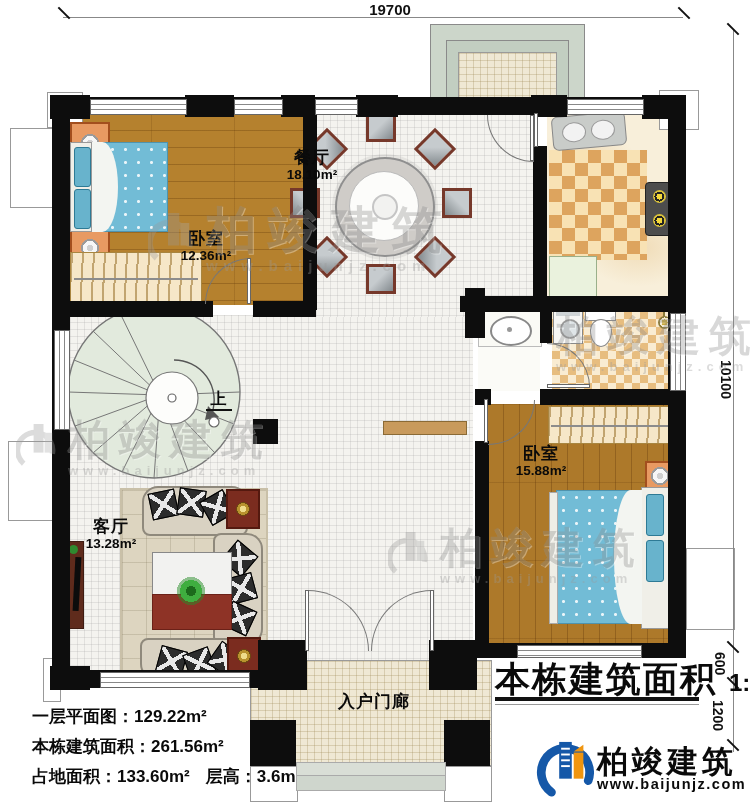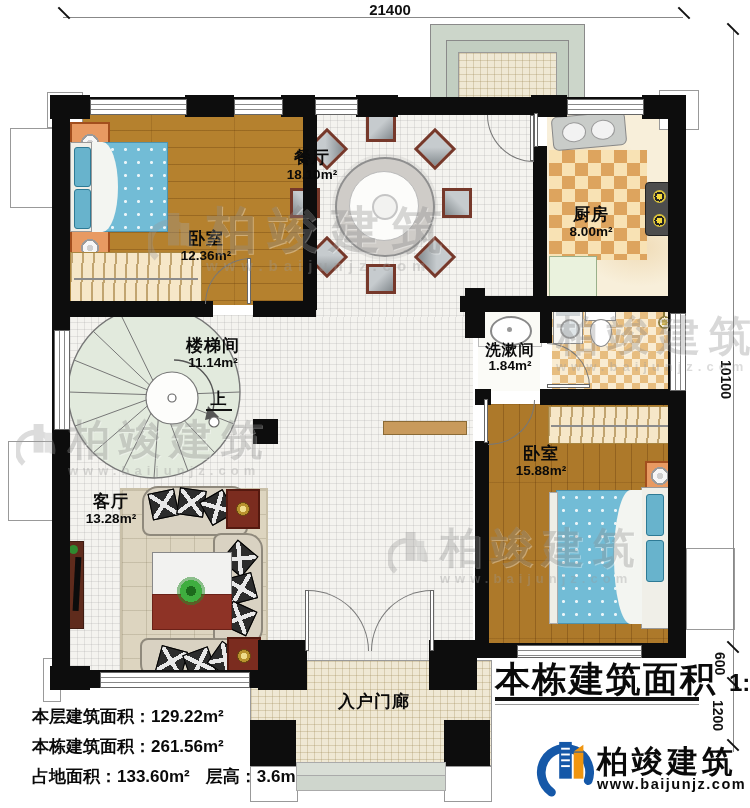--- a/index.html
+++ b/index.html
@@ -277,63 +277,50 @@
   <div class="leaf" style="left:430px;top:590px;width:4px;height:61px;"></div>
 
   <div class="label" style="left:156px;top:229px;width:100px;">
     <div class="nm">卧室</div>
     <div class="ar">12.36m²</div>
   </div>
   <div class="label" style="left:268px;top:148px;width:88px;">
     <div class="nm">餐厅</div>
     <div class="ar">18.10m²</div>
   </div>
-  <div class="label" style="left:548px;top:205px;width:86px;">
-    <div class="nm">厨房</div>
-    <div class="ar">8.00m²</div>
-  </div>
-  <div class="label" style="left:166px;top:336px;width:94px;">
-    <div class="nm"></div>
-    <div class="nm">楼梯间</div>
-    <div class="ar">11.14m²</div>
-  </div>
   <div class="label" style="left:206px;top:390px;width:26px;">
     <div class="nm" style="font-size:16px;border-bottom:2px solid #111;padding-bottom:1px;">上</div>
-  </div>
-  <div class="label sm" style="left:466px;top:341px;width:88px;">
-    <div class="nm">洗漱间</div>
-    <div class="ar">1.84m²</div>
   </div>
   <div class="label" style="left:494px;top:444px;width:94px;">
     <div class="nm">卧室</div>
     <div class="ar">15.88m²</div>
   </div>
-  <div class="label" style="left:66px;top:492px;width:90px;">
+  <div class="label" style="left:66px;top:517px;width:90px;">
     <div class="nm">客厅</div>
     <div class="ar">13.28m²</div>
   </div>
   <div class="label" style="left:308px;top:692px;width:132px;">
     <div class="nm">入户门廊</div>
   </div>
 
   <div class="dimline" style="left:63px;top:17px;width:620px;height:1px;"></div>
   <div class="tick" style="left:56px;top:12px;"></div>
   <div class="tick" style="left:676px;top:12px;"></div>
-  <div class="dimtext" style="left:330px;top:1px;width:120px;text-align:center;">21400</div>
+  <div class="dimtext" style="left:330px;top:1px;width:120px;text-align:center;">19700</div>
   <div class="dimline" style="left:733px;top:30px;width:1px;height:722px;"></div>
   <div class="tick" style="left:725px;top:28px;"></div>
   <div class="tick" style="left:725px;top:646px;"></div>
   <div class="tick" style="left:725px;top:682px;"></div>
   <div class="tick" style="left:725px;top:744px;"></div>
   <div class="dimtext vert" style="left:718px;top:360px;">10100</div>
   <div class="dimtext vert" style="left:712px;top:652px;">600</div>
   <div class="dimtext vert" style="left:710px;top:700px;">1200</div>
 
   <div class="stats">
-    <div><span>本层建筑面积：</span><span>129.22m²</span></div>
+    <div><span>一层平面图：</span><span>129.22m²</span></div>
     <div><span>本栋建筑面积：</span><span>261.56m²</span></div>
     <div><span>占地面积：</span><span>133.60m²</span><span style="display:inline-block;width:16px;"></span><span>层高：</span><span>3.6m</span></div>
   </div>
 
   <div class="title-text" style="left:495px;top:656px;">
     <span>本栋建筑面积</span><span class="title-scale">1:100</span>
   </div>
   <div class="abs" style="left:495px;top:697px;width:204px;height:4px;background:#111;z-index:50;"></div>
   <div class="abs" style="left:495px;top:704px;width:204px;height:1px;background:#999;z-index:50;"></div>
 

